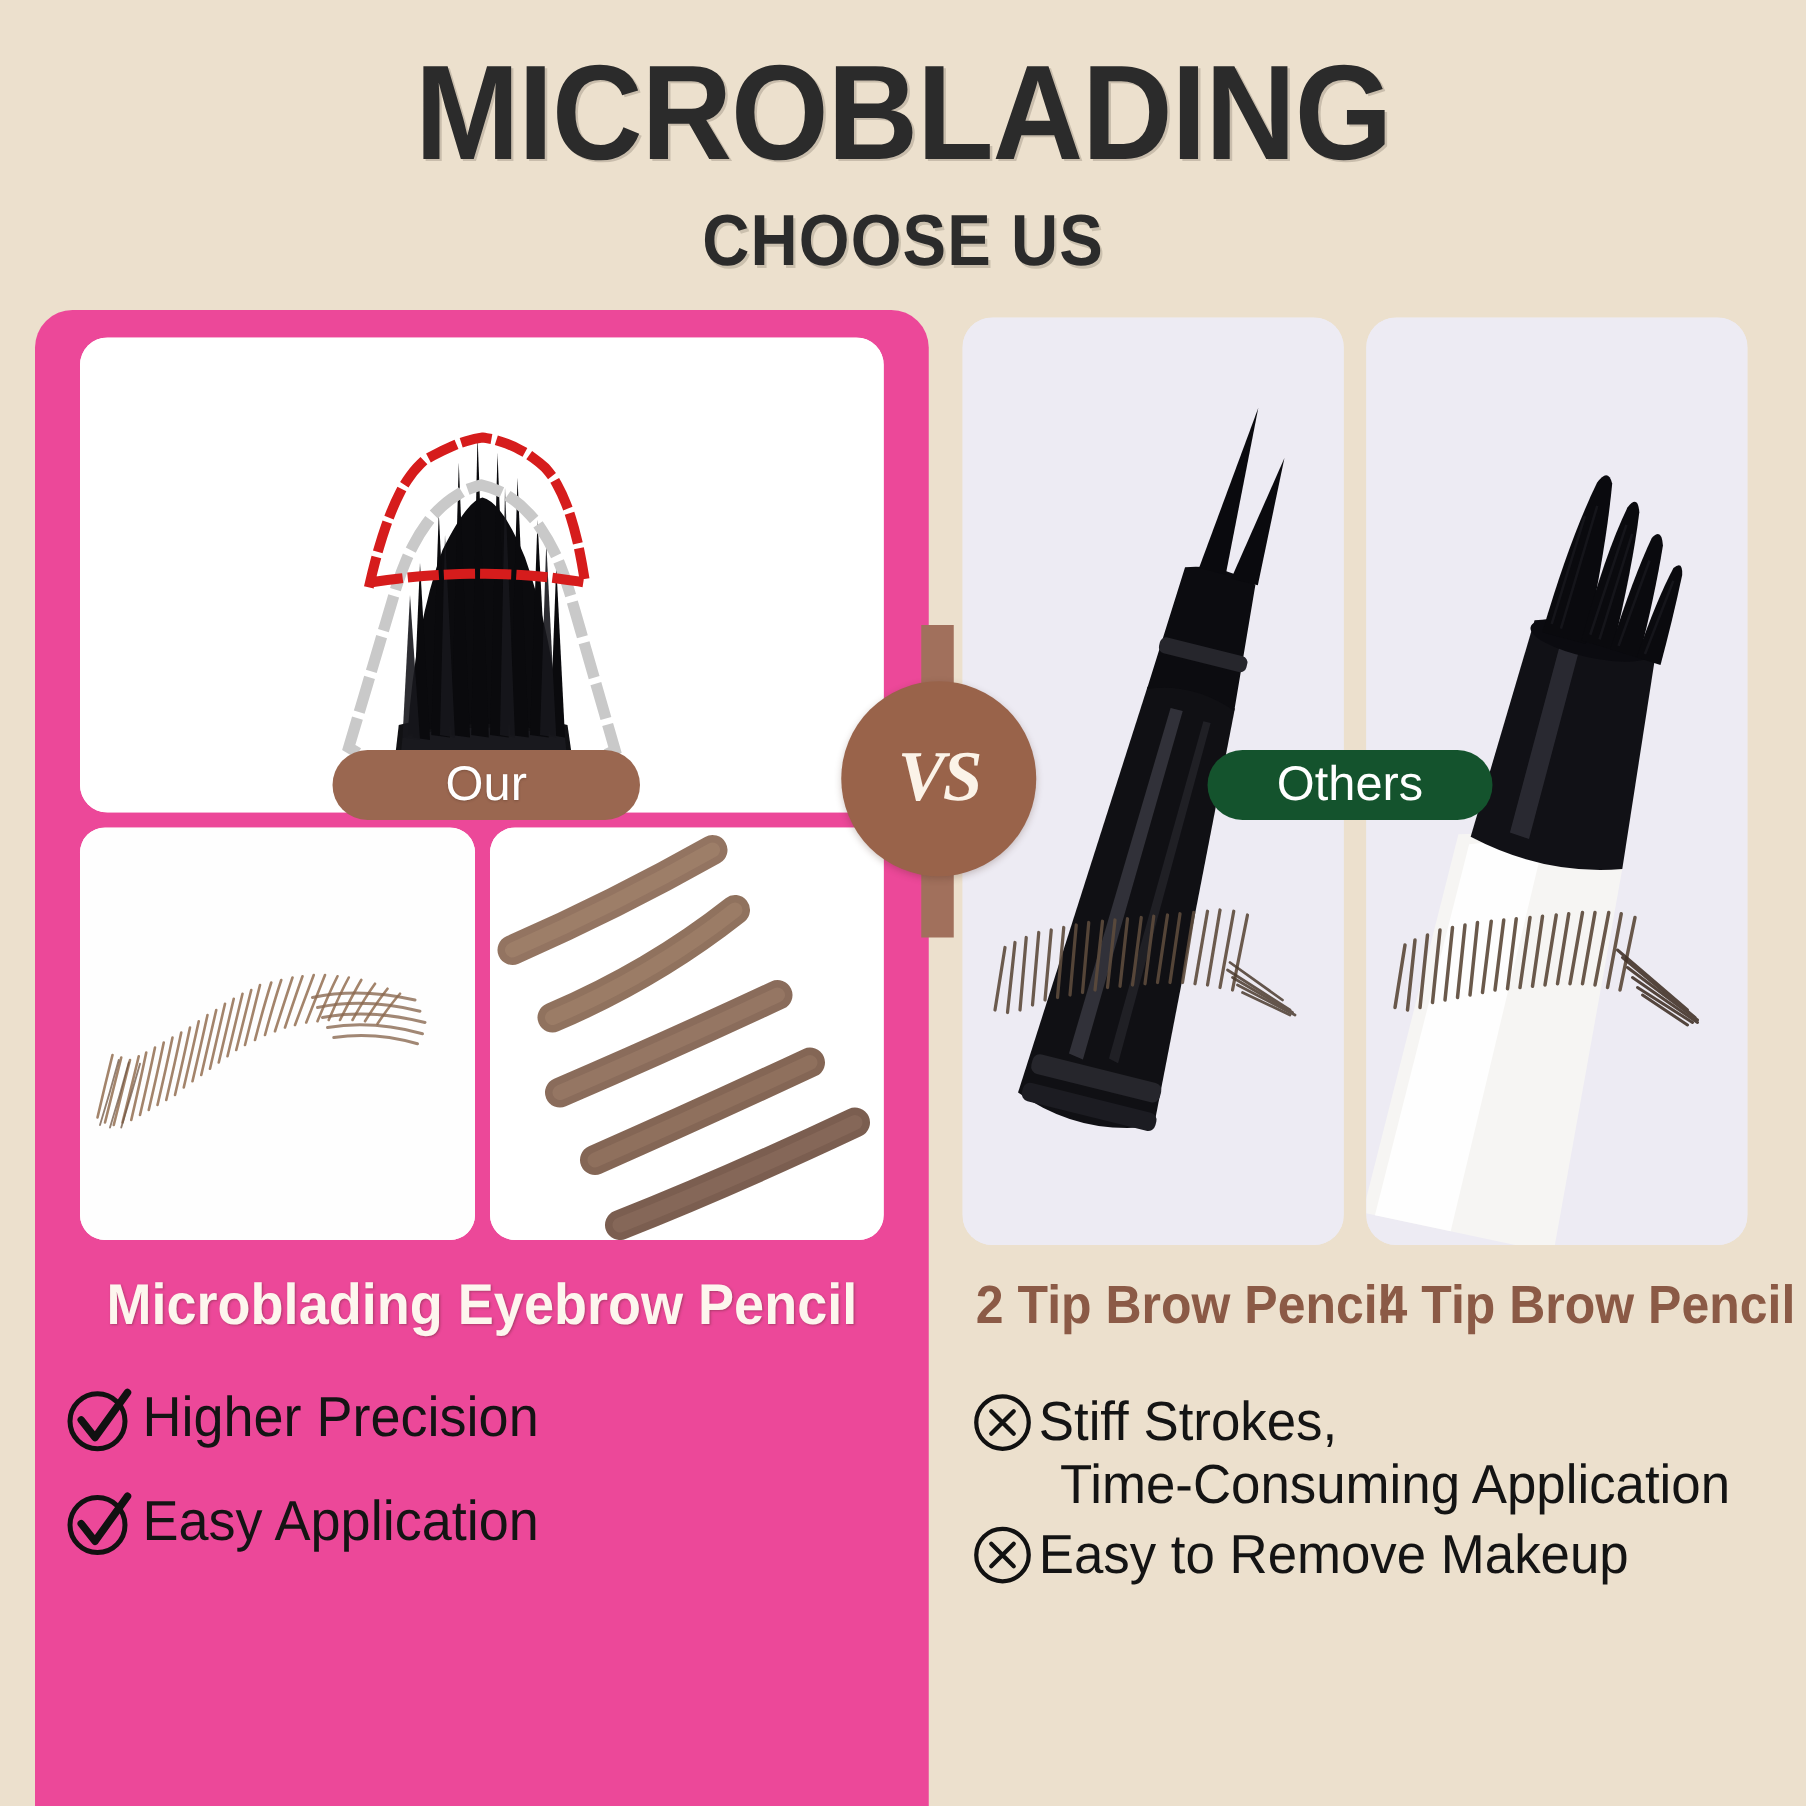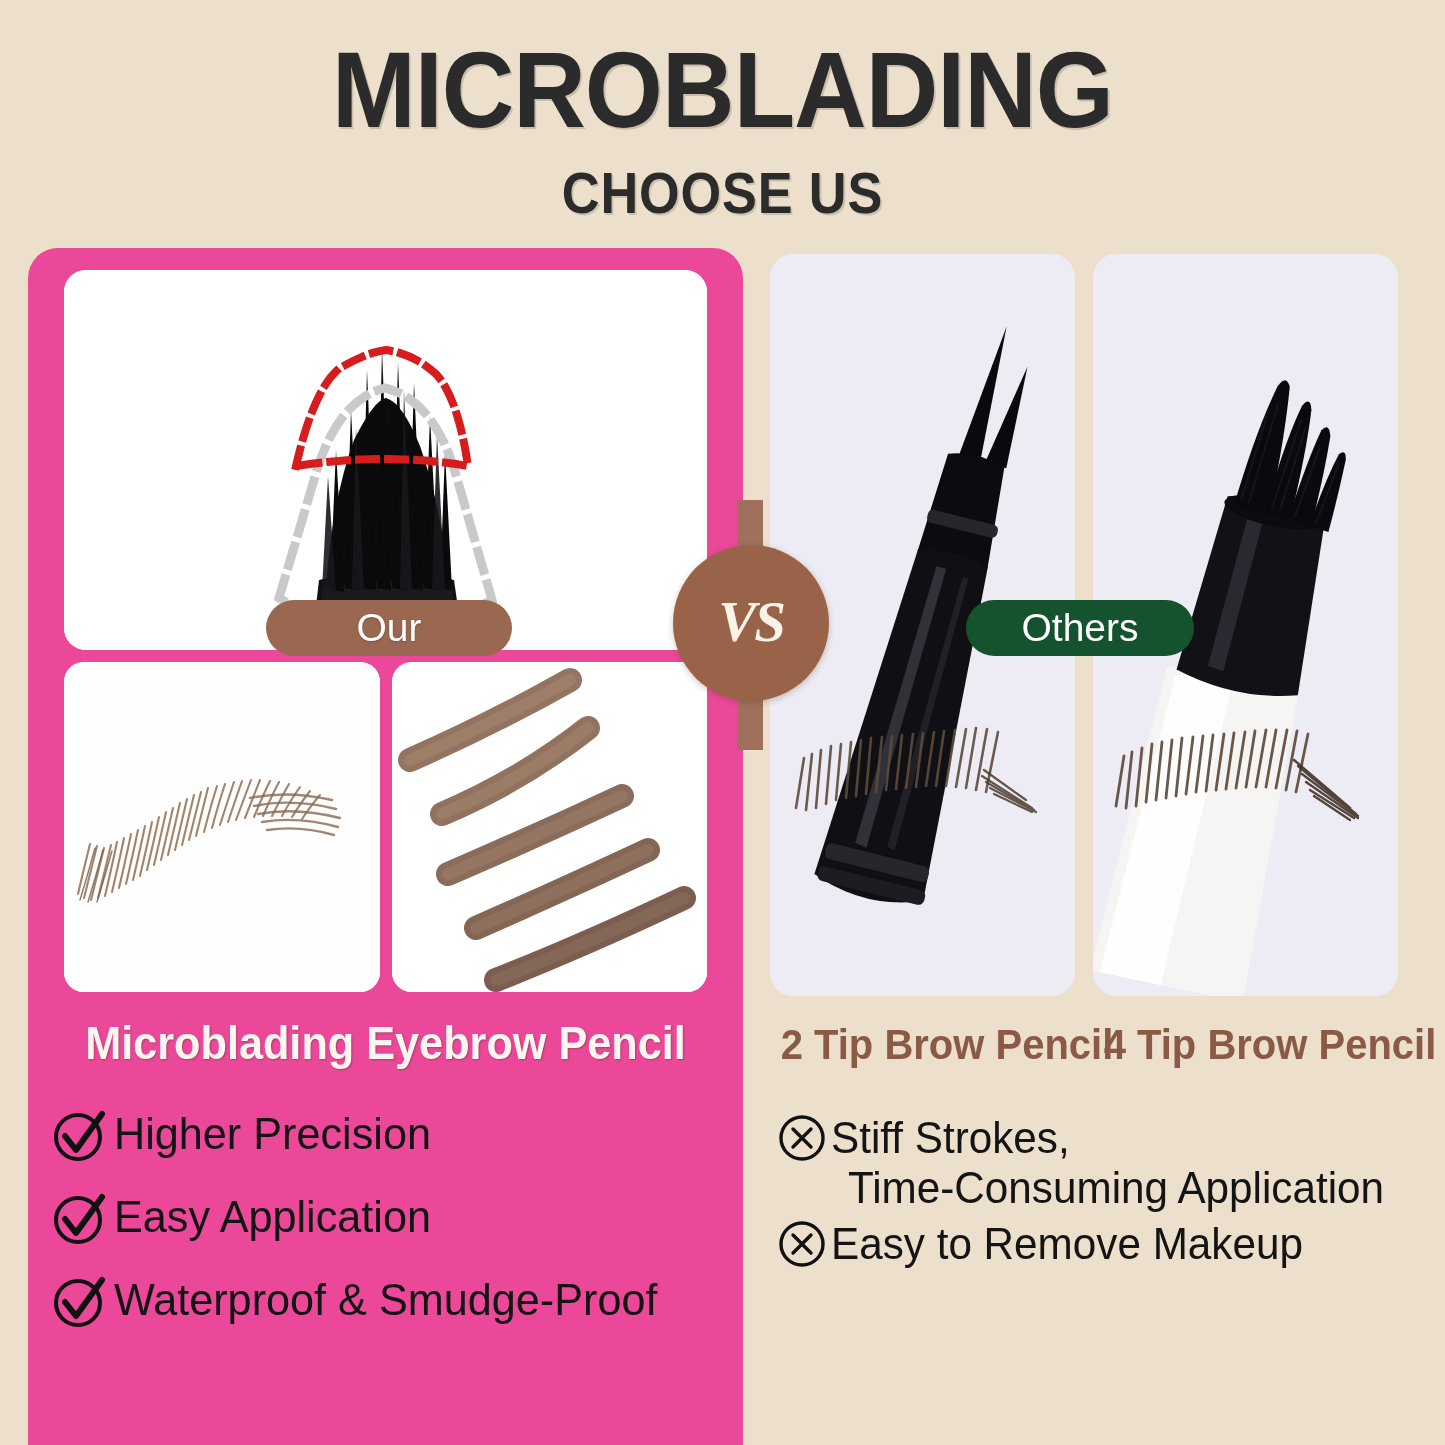--- a/index.html
+++ b/index.html
@@ -358,29 +358,20 @@
     <div class="pro-item">
       <span class="ico">
         <svg width="56" height="56" viewBox="0 0 56 56">
           <circle cx="26" cy="29" r="22" fill="none" stroke="#111" stroke-width="4"></circle>
           <path d="M13 28 L24 42 L50 6" fill="none" stroke="#111" stroke-width="6" stroke-linecap="round" stroke-linejoin="round"></path>
         </svg>
       </span>
       <span class="txt">Easy Application</span>
     </div>
 
-    <div class="pro-item">
-      <span class="ico">
-        <svg width="56" height="56" viewBox="0 0 56 56">
-          <circle cx="26" cy="29" r="22" fill="none" stroke="#111" stroke-width="4"></circle>
-          <path d="M13 28 L24 42 L50 6" fill="none" stroke="#111" stroke-width="6" stroke-linecap="round" stroke-linejoin="round"></path>
-        </svg>
-      </span>
-      <span class="txt">Waterproof &amp; Smudge-Proof</span>
-    </div>
 
   </div>
 </div>
 
 <div class="other-card c1">
   <svg width="305" height="742" viewBox="0 0 305 742">
     <rect width="305" height="742" fill="#edebf3"></rect>
 
     <g transform="rotate(14 152 420)">
       <path d="M96 640 L118 300 Q152 286 190 300 L208 640 Q152 662 96 640 Z" fill="#101014"></path>

